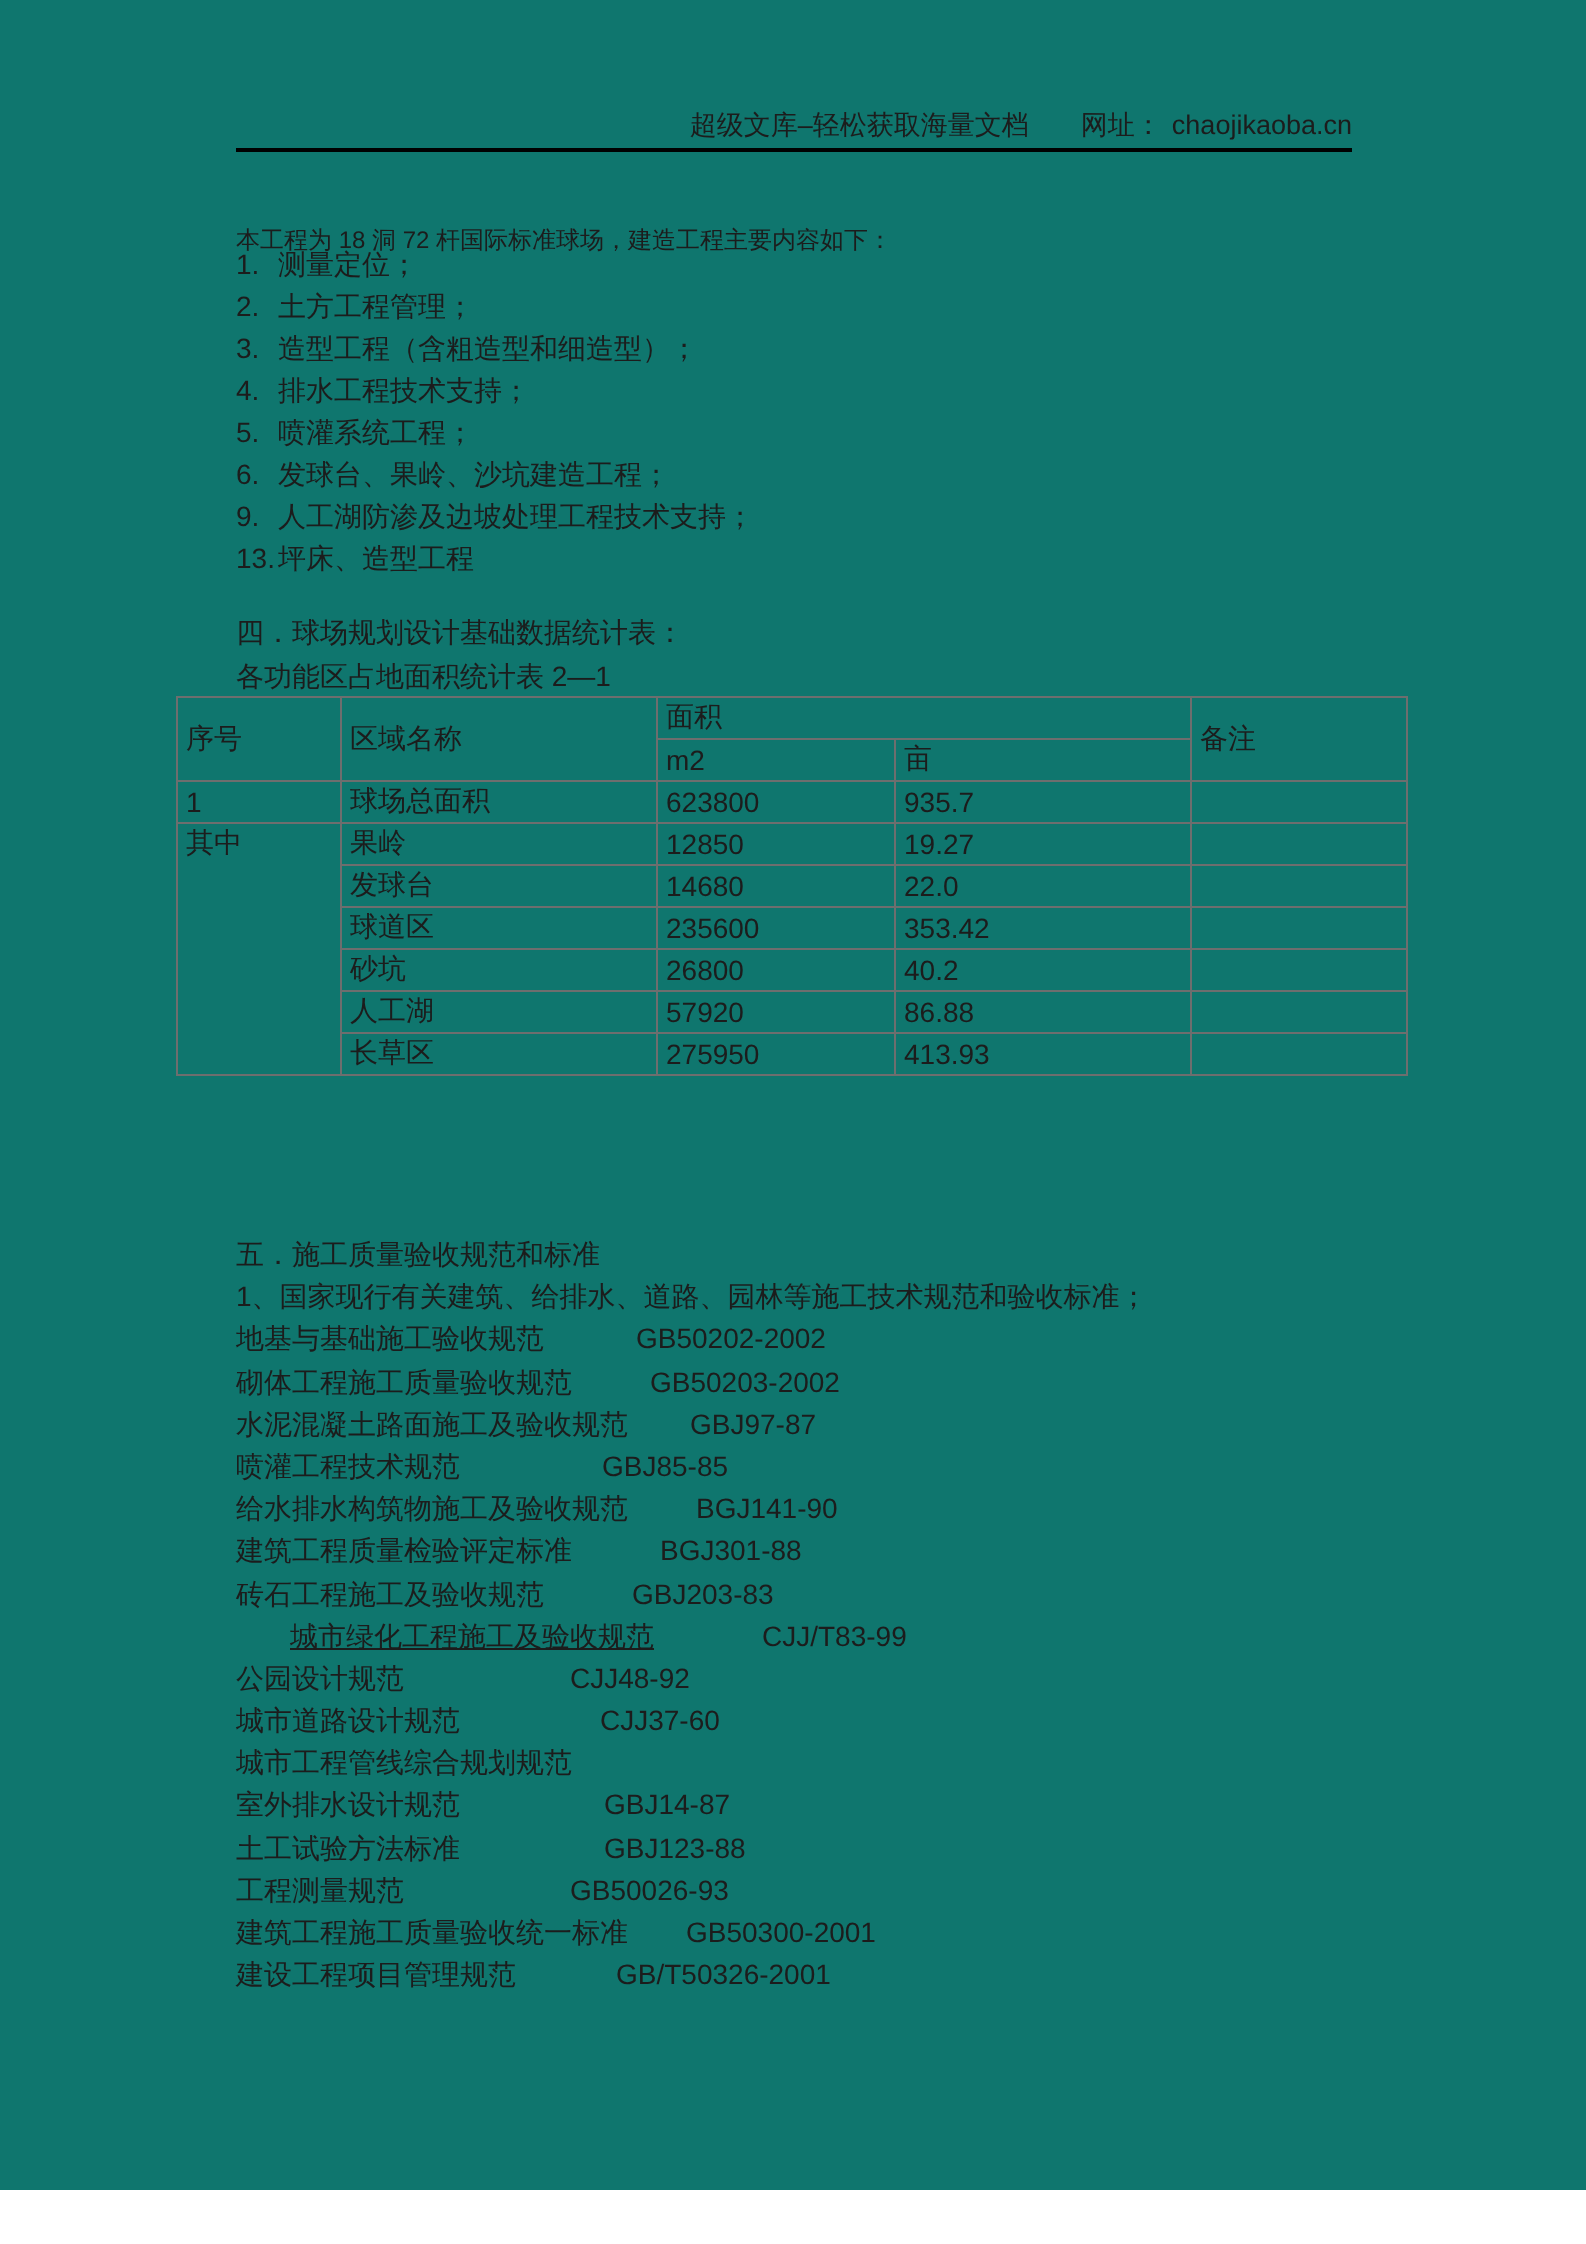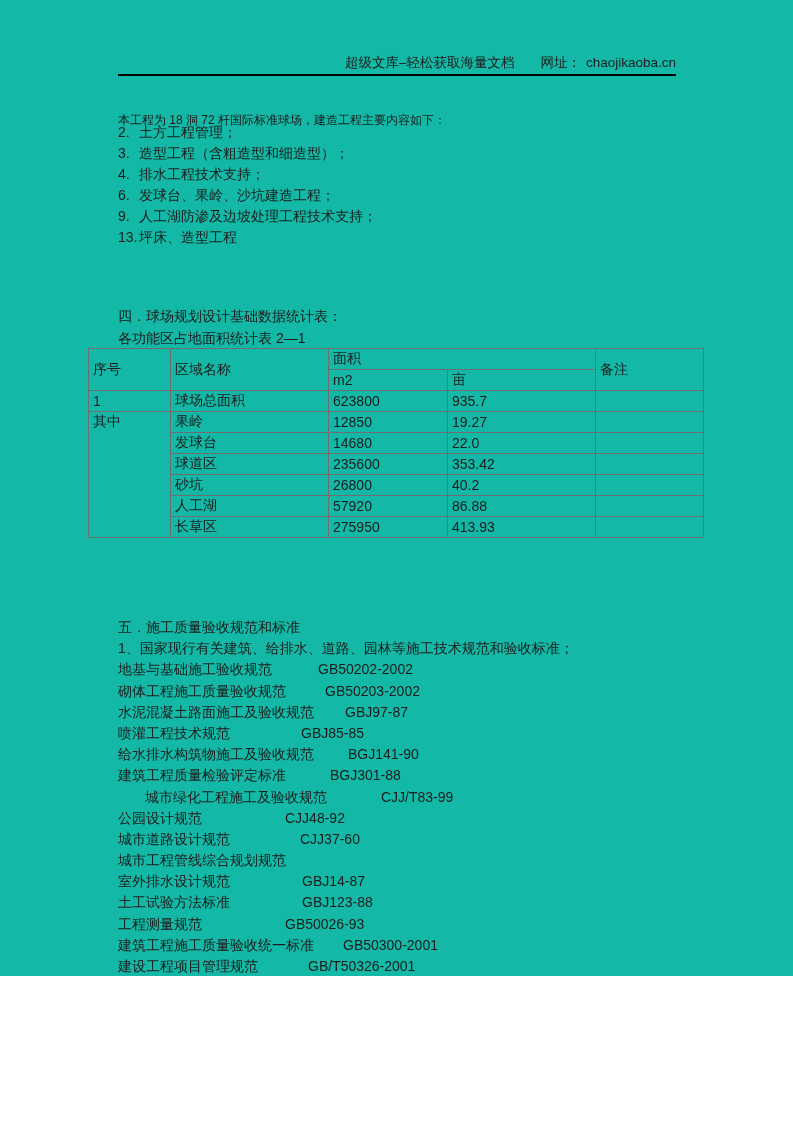--- a/index.html
+++ b/index.html
@@ -3,22 +3,22 @@
 <meta charset="utf-8">
 <style>
   html, body {
     margin: 0;
     padding: 0;
     background: #ffffff;
   }
   .page {
     position: relative;
     width: 793px;
-    height: 976px;
-    background: #14b8a6;
+    height: 1095px;
+    background: #0f766e;
     font-family: "Liberation Sans", sans-serif;
     color: #1c1c1c;
     overflow: hidden;
   }
   
   .doc-header {
     position: absolute;
     top: 54px;
     right: 117px;
     font-size: 13.5px;
@@ -90,38 +90,40 @@
   .sec5 {
     position: absolute;
     left: 118px;
     top: 617px;
     font-size: 14px;
     line-height: 21.2px;
     width: 560px;
   }
   .std { position: relative; height: 21.2px; }
   .std-code { position: absolute; top: 0; }
-  .std.indent .std-label { padding-left: 27px; }
+  .std.indent .std-label { padding-left: 27px; text-decoration: underline; }
 </style>
 </head>
 <body>
 
 <div class="page">
 
   <div class="doc-header">
     <span>超级文库–轻松获取海量文档</span><span class="url-label">网址：</span><span class="url">chaojikaoba.cn</span>
   </div>
   <div class="header-rule"></div>
 
   <div class="intro">本工程为 18 洞 72 杆国际标准球场，建造工程主要内容如下：</div>
 
   <div class="work-list">
+    <div class="work-item"><span class="num">1.</span><span>测量定位；</span></div>
     <div class="work-item"><span class="num">2.</span><span>土方工程管理；</span></div>
     <div class="work-item"><span class="num">3.</span><span>造型工程（含粗造型和细造型）；</span></div>
     <div class="work-item"><span class="num">4.</span><span>排水工程技术支持；</span></div>
+    <div class="work-item"><span class="num">5.</span><span>喷灌系统工程；</span></div>
     <div class="work-item"><span class="num">6.</span><span>发球台、果岭、沙坑建造工程；</span></div>
     <div class="work-item"><span class="num">9.</span><span>人工湖防渗及边坡处理工程技术支持；</span></div>
     <div class="work-item"><span class="num">13.</span><span>坪床、造型工程</span></div>
   </div>
 
   <div class="sec4">
     <div>四．球场规划设计基础数据统计表：</div>
     <div>各功能区占地面积统计表 2—1</div>
   </div>
 
@@ -193,20 +195,21 @@
 
   <div class="sec5">
     <div>五．施工质量验收规范和标准</div>
     <div>1、国家现行有关建筑、给排水、道路、园林等施工技术规范和验收标准；</div>
     <div class="std"><span class="std-label">地基与基础施工验收规范</span><span class="std-code" style="left:200px">GB50202-2002</span></div>
     <div class="std"><span class="std-label">砌体工程施工质量验收规范</span><span class="std-code" style="left:207px">GB50203-2002</span></div>
     <div class="std"><span class="std-label">水泥混凝土路面施工及验收规范</span><span class="std-code" style="left:227px">GBJ97-87</span></div>
     <div class="std"><span class="std-label">喷灌工程技术规范</span><span class="std-code" style="left:183px">GBJ85-85</span></div>
     <div class="std"><span class="std-label">给水排水构筑物施工及验收规范</span><span class="std-code" style="left:230px">BGJ141-90</span></div>
     <div class="std"><span class="std-label">建筑工程质量检验评定标准</span><span class="std-code" style="left:212px">BGJ301-88</span></div>
+    <div class="std"><span class="std-label">砖石工程施工及验收规范</span><span class="std-code" style="left:198px">GBJ203-83</span></div>
     <div class="std indent"><span class="std-label">城市绿化工程施工及验收规范</span><span class="std-code" style="left:263px">CJJ/T83-99</span></div>
     <div class="std"><span class="std-label">公园设计规范</span><span class="std-code" style="left:167px">CJJ48-92</span></div>
     <div class="std"><span class="std-label">城市道路设计规范</span><span class="std-code" style="left:182px">CJJ37-60</span></div>
     <div class="std"><span class="std-label">城市工程管线综合规划规范</span></div>
     <div class="std"><span class="std-label">室外排水设计规范</span><span class="std-code" style="left:184px">GBJ14-87</span></div>
     <div class="std"><span class="std-label">土工试验方法标准</span><span class="std-code" style="left:184px">GBJ123-88</span></div>
     <div class="std"><span class="std-label">工程测量规范</span><span class="std-code" style="left:167px">GB50026-93</span></div>
     <div class="std"><span class="std-label">建筑工程施工质量验收统一标准</span><span class="std-code" style="left:225px">GB50300-2001</span></div>
     <div class="std"><span class="std-label">建设工程项目管理规范</span><span class="std-code" style="left:190px">GB/T50326-2001</span></div>
   </div>

